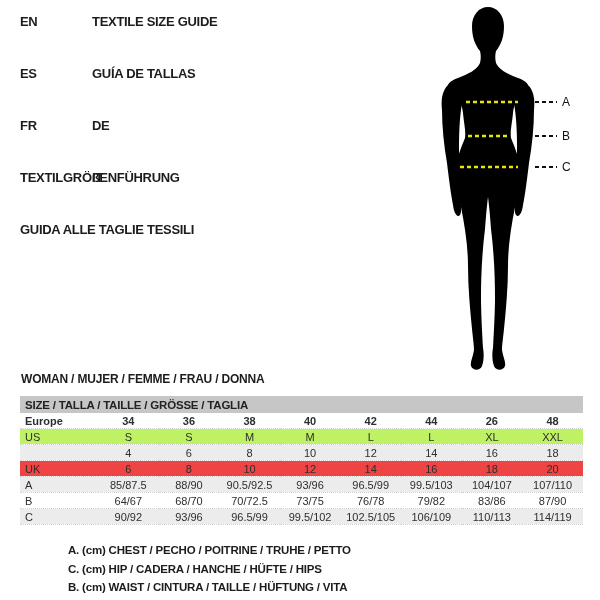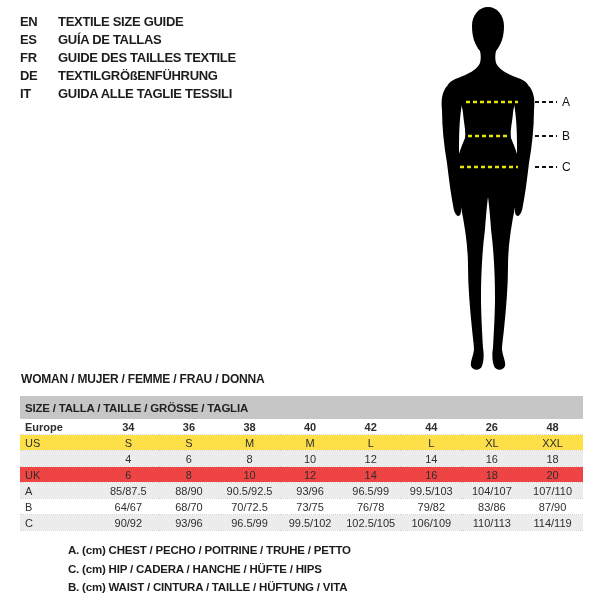--- a/index.html
+++ b/index.html
@@ -10,20 +10,21 @@
     -webkit-font-smoothing:antialiased;
   }
   .abs{position:absolute}
 
   
   #lang{
     left:20px;top:13px;
     display:grid;grid-template-columns:38px auto;
     font-weight:700;font-size:13px;line-height:18px;letter-spacing:-0.3px;
     white-space:nowrap;
+    gap:34px;
   }
 
   
   #figure{left:410px;top:0}
   .mletter{font-family:"Liberation Sans",sans-serif;font-size:12px;fill:#111}
 
   
   #section-title{
     left:21px;top:372px;
     font-weight:700;font-size:12px;letter-spacing:-0.2px;white-space:nowrap;
@@ -36,21 +37,21 @@
     font-size:11px;color:#2e2e2e;
   }
   #sizes td{
     padding:0;height:15px;text-align:center;vertical-align:middle;
     border-bottom:1px dotted #d2d2d2;
     white-space:nowrap;overflow:hidden;
   }
   #sizes td.lbl{text-align:left;padding-left:5px}
   #sizes tr.header td{
     font-weight:700;font-size:11.5px;text-align:left;padding-left:5px;
-    height:23px;border-bottom:none;color:#222;letter-spacing:-0.2px;
+    height:17px;border-bottom:none;color:#222;letter-spacing:-0.2px;
   }
 
   
   #legend{
     left:20px;top:541px;
     font-weight:700;font-size:11.5px;line-height:18.5px;letter-spacing:-0.2px;
     white-space:nowrap;
     margin-left:48px;
   }
 </style>
@@ -58,21 +59,20 @@
 <body>
 
 <div id="root">
 
   <div id="lang" class="abs">
       <span>EN</span>
       <span>TEXTILE SIZE GUIDE</span>
       <span>ES</span>
       <span>GUÍA DE TALLAS</span>
       <span>FR</span>
-      <span>GUIDE DES TAILLES TEXTILE</span>
       <span>DE</span>
       <span>TEXTILGRÖßENFÜHRUNG</span>
       <span>IT</span>
       <span>GUIDA ALLE TAGLIE TESSILI</span>
     </div>
 
   <svg id="figure" class="abs" width="175" height="380" viewBox="0 0 175 380">
     <path class="sil" fill="#000000" d="M78,7 C69,7 62,15 62,26 C62,37 65,45 70,51 C71,55 71,59 70,63
          C67,70 58,74 48,78 C42,80 38,83 37,87 C47,95 52,102 53,113
          C54,124 56,131 55,138 C51,148 47,157 46,168 C45,181 48,194 51,207
@@ -124,21 +124,21 @@
           <td class="lbl">Europe</td>
           <td>34</td>
           <td>36</td>
           <td>38</td>
           <td>40</td>
           <td>42</td>
           <td>44</td>
           <td>26</td>
           <td>48</td>
         </tr>
-        <tr style="background: #fde047;">
+        <tr style="background: #bef264;">
           <td class="lbl">US</td>
           <td>S</td>
           <td>S</td>
           <td>M</td>
           <td>M</td>
           <td>L</td>
           <td>L</td>
           <td>XL</td>
           <td>XXL</td>
         </tr>

